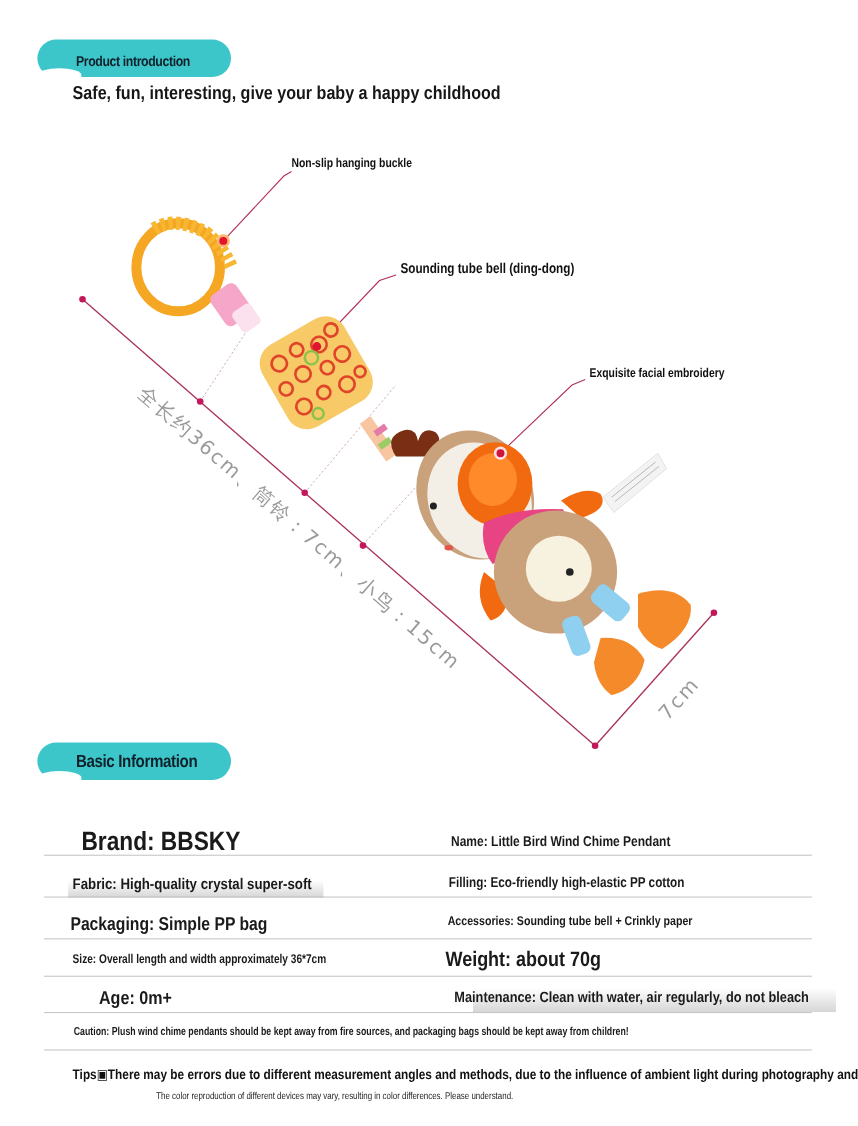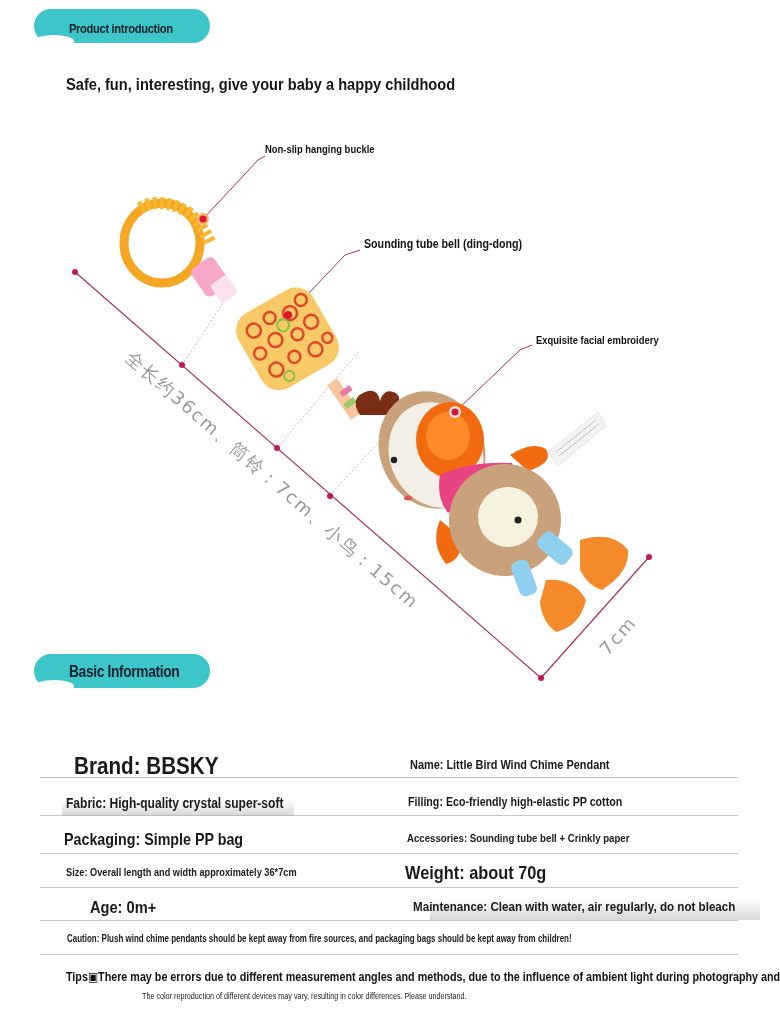--- a/index.html
+++ b/index.html
@@ -41,21 +41,21 @@
   .info-row { position: absolute; left: 40px; width: 698px; border-bottom: 1px solid #c8c8c8; }
   .cell { position: absolute; white-space: nowrap; font-weight: bold; color: #1a1a1a; transform-origin: left center; }
   .shade { position: absolute; background: linear-gradient(180deg, rgba(200,200,200,0) 0%, rgba(180,180,180,0.55) 100%); }
 
   .tips { position: absolute; left: 66px; top: 969px; font-size: 12.5px; font-weight: bold; white-space: nowrap; color: #111; transform: scaleX(0.86); transform-origin: left center; }
   .tips2 { position: absolute; left: 142px; top: 991px; font-size: 9px; white-space: nowrap; color: #222; transform: scaleX(0.8); transform-origin: left center; }
 </style>
 </head>
 <body>
 
-<div class="pill" style="top:9px;text-decoration:underline;">
+<div class="pill" style="top:36px;text-decoration:underline;">
   <div class="pill-notch" style="left:40px;width:0;"></div>
   <span class="pill-label">Product introduction</span>
 </div>
 
 <div class="subtitle">Safe, fun, interesting, give your baby a happy childhood</div>
 
 <svg class="diagram" width="780" height="580" viewBox="0 110 780 580" xmlns="http://www.w3.org/2000/svg">
 
   <g stroke="#a8325a" stroke-width="1.2" fill="none">
     <line x1="75" y1="272" x2="541" y2="678"></line>
@@ -152,21 +152,21 @@
   </g>
 </svg>
 
 <div class="callout" style="left:265px;top:143px;">Non-slip hanging buckle</div>
 <div class="callout" style="left:364px;top:236px;font-size:13px;">Sounding tube bell (ding-dong)</div>
 <div class="callout" style="left:536px;top:334px;">Exquisite facial embroidery</div>
 
 <div class="dim-text" style="left:136px;top:346px;transform:rotate(41deg);">全长约36cm、筒铃：7cm、小鸟：15cm</div>
 <div class="dim-text" style="left:595px;top:645px;transform:rotate(-48deg);">7cm</div>
 
-<div class="pill" style="top:654px;">
+<div class="pill" style="top:675px;">
   <span class="pill-label" style="font-size:16px;top:9px;">Basic Information</span>
 </div>
 
 <div>
   <div class="info-row" style="top:745px;height:33px;"></div>
   <div class="info-row" style="top:778px;height:38px;"></div>
   <div class="info-row" style="top:816px;height:38px;"></div>
   <div class="info-row" style="top:854px;height:34px;"></div>
   <div class="info-row" style="top:888px;height:33px;"></div>
   <div class="info-row" style="top:921px;height:34px;"></div>

